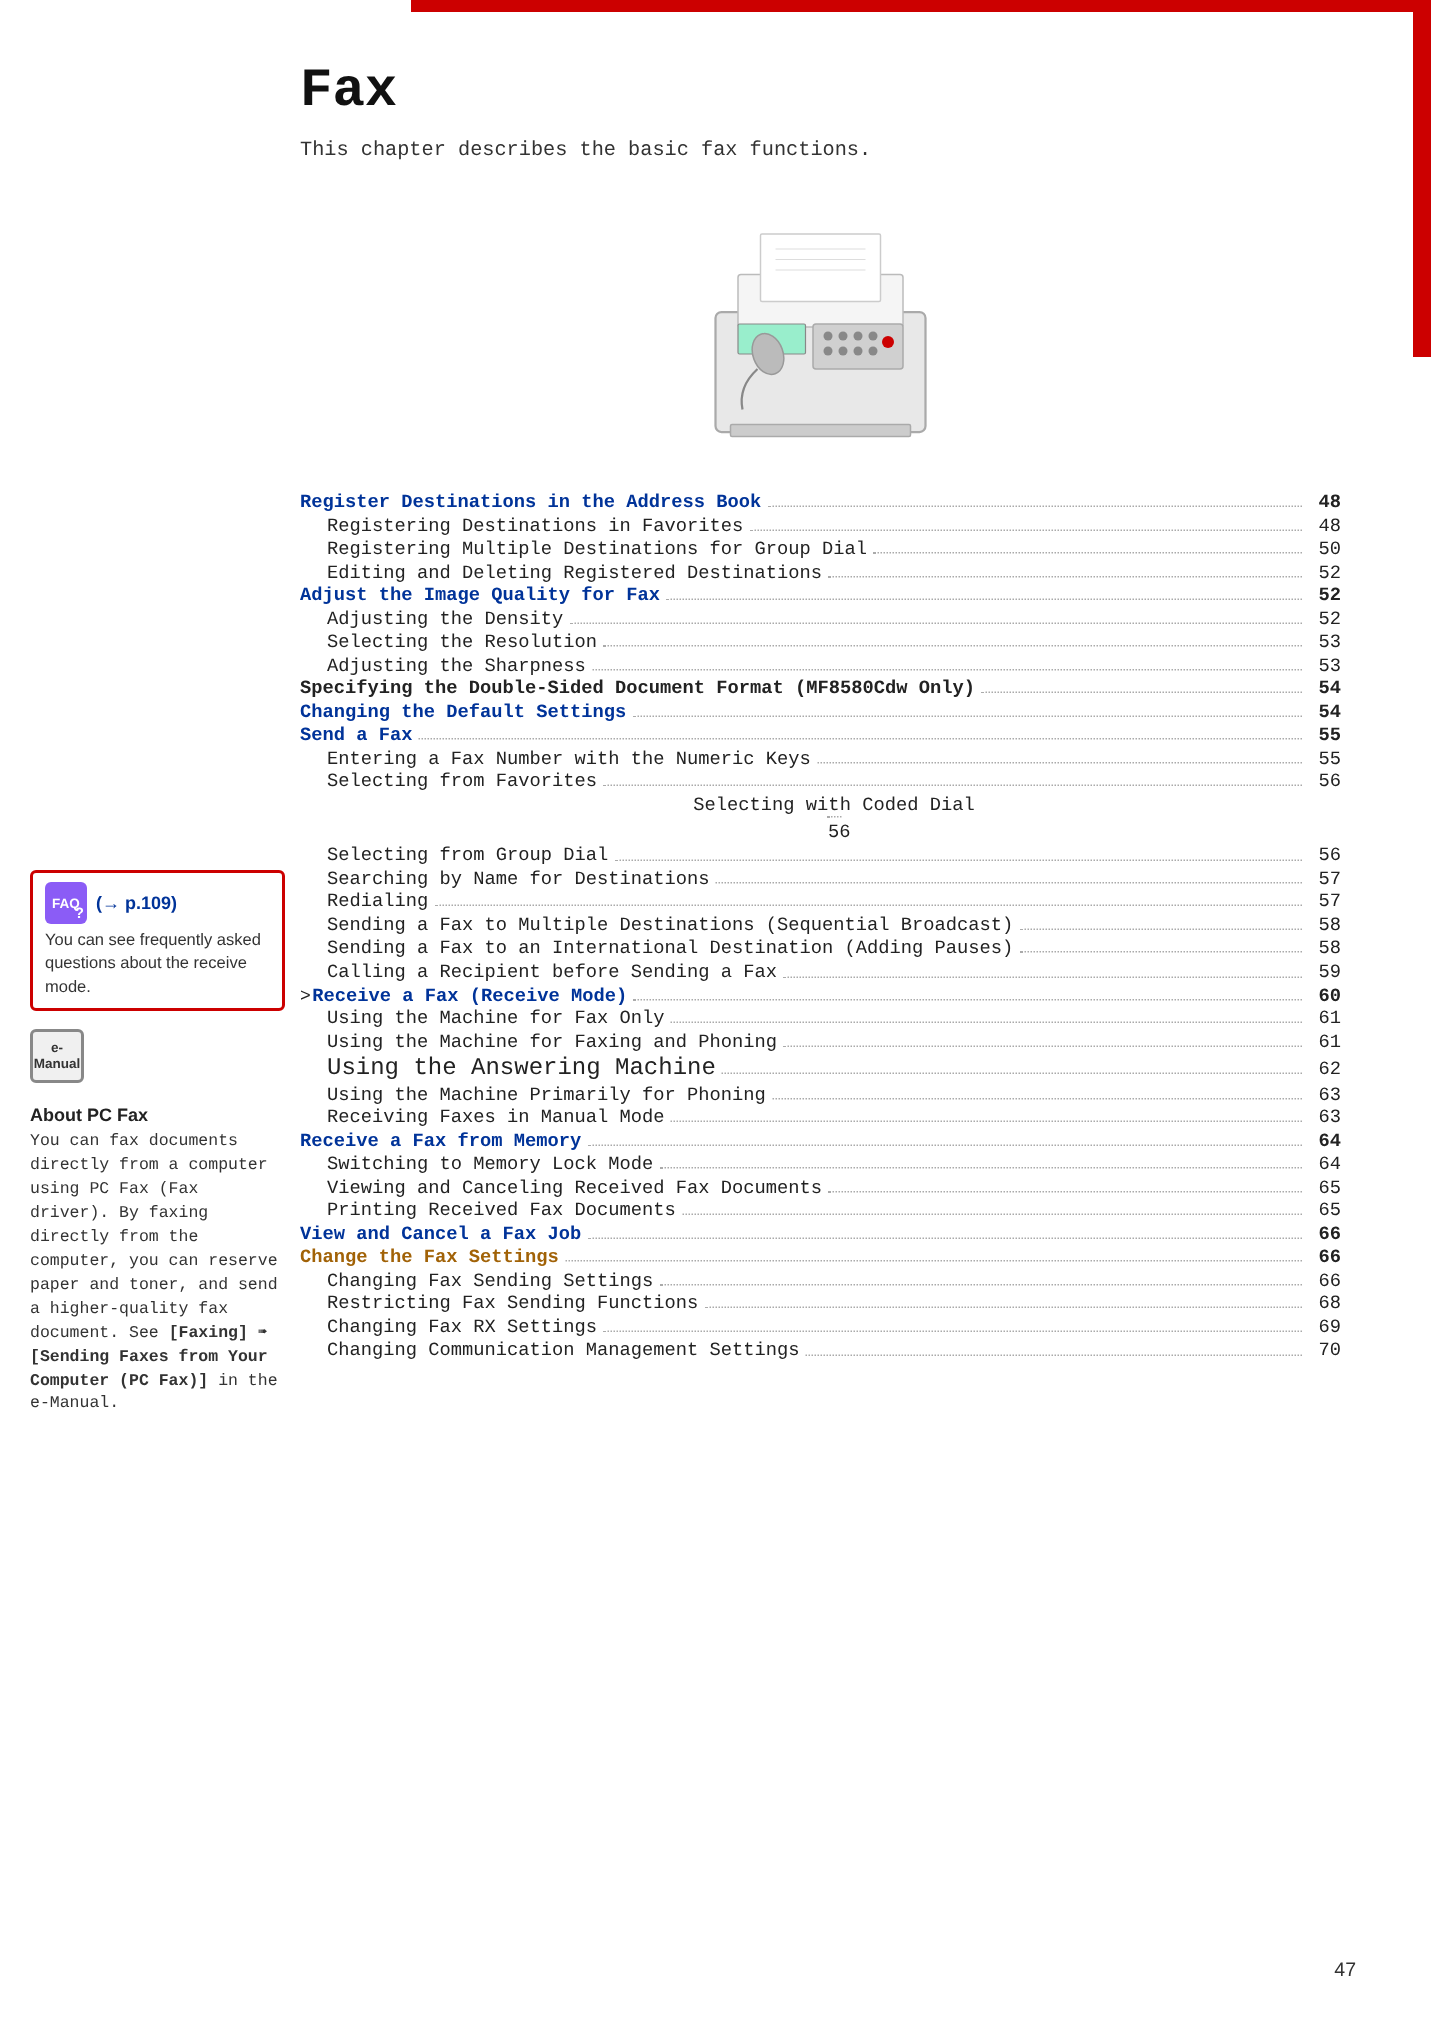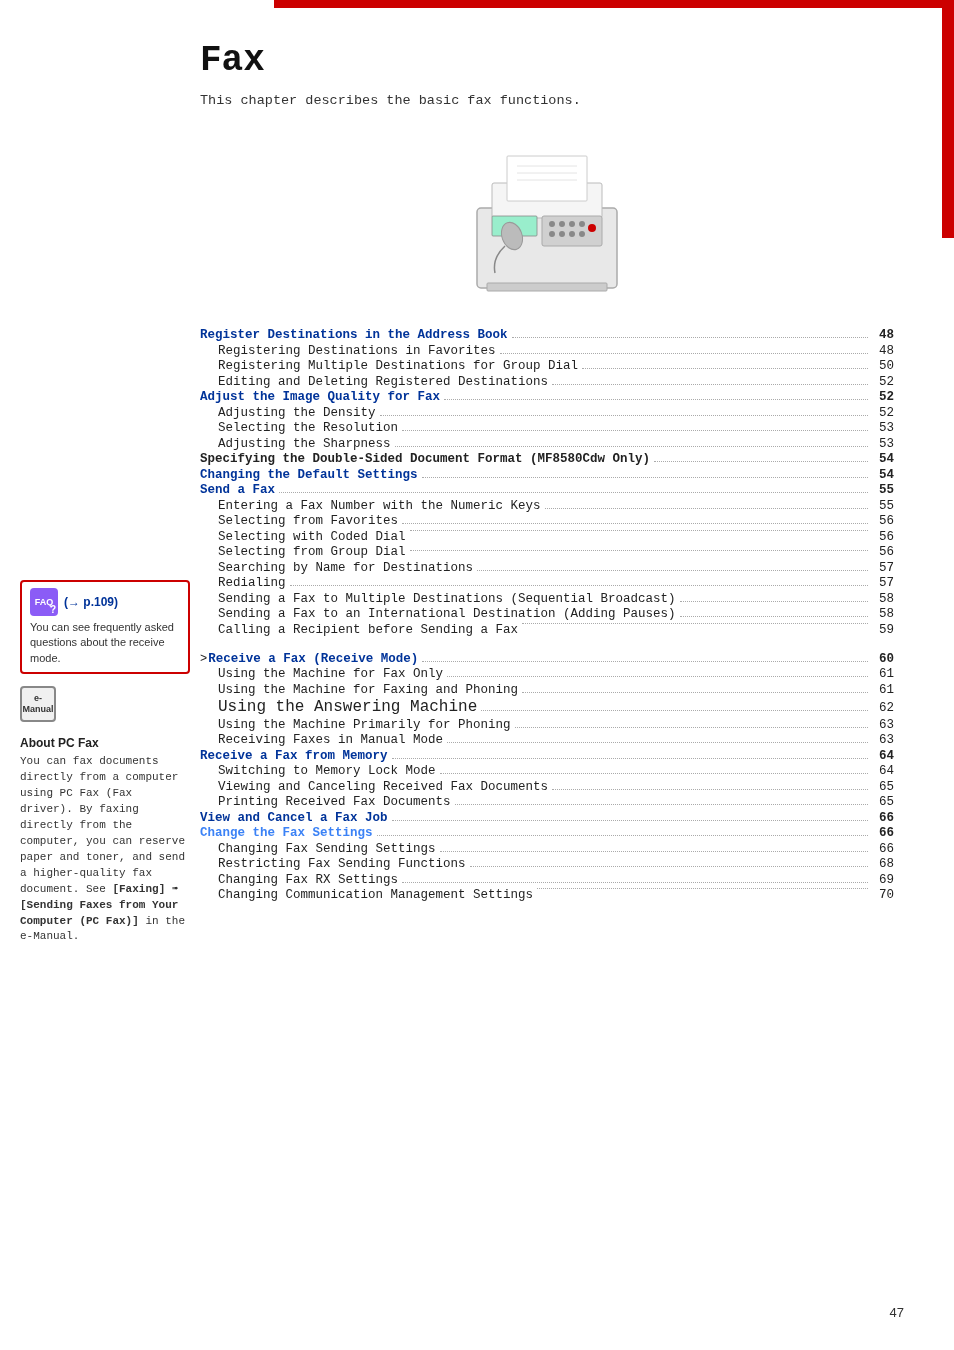--- a/index.html
+++ b/index.html
@@ -269,27 +269,27 @@
           <span style="font-size: 12.5px; white-space: nowrap;">Entering a Fax Number with the Numeric Keys</span>
           <span style="flex: 1 1 0%; border-bottom: 1px dotted rgb(170, 170, 170); margin: 0px 4px 3px; min-width: 10px;"></span>
           <span style="font-size: 12.5px; min-width: 22px; text-align: right;">55</span>
         </div>
         <div style="display: flex; align-items: baseline; width: 100%; margin-bottom: 1.5px; padding-left: 18px;">
           <span></span>
           <span style="font-size: 12.5px; white-space: nowrap;">Selecting from Favorites</span>
           <span style="flex: 1 1 0%; border-bottom: 1px dotted rgb(170, 170, 170); margin: 0px 4px 3px; min-width: 10px;"></span>
           <span style="font-size: 12.5px; min-width: 22px; text-align: right;">56</span>
         </div>
-        <div style="display: flex; align-items: flex-start; width: 100%; margin-bottom: 1.5px; padding-left: 18px;">
+        <div style="display: flex; align-items: center; width: 100%; margin-bottom: 1.5px; padding-left: 18px; flex-direction: column;">
           <span></span>
           <span style="font-size: 12.5px; white-space: nowrap;">Selecting with Coded Dial</span>
           <span style="flex: 1 1 0%; border-bottom: 1px dotted rgb(170, 170, 170); margin: 0px 4px 3px; min-width: 10px;"></span>
           <span style="font-size: 12.5px; min-width: 22px; text-align: right;">56</span>
         </div>
-        <div style="display: flex; align-items: center; width: 100%; margin-bottom: 1.5px; padding-left: 18px;">
+        <div style="display: flex; align-items: flex-end; width: 100%; margin-bottom: 1.5px; padding-left: 18px;">
           <span></span>
           <span style="font-size: 12.5px; white-space: nowrap;">Selecting from Group Dial</span>
           <span style="flex: 1 1 0%; border-bottom: 1px dotted rgb(170, 170, 170); margin: 0px 4px 3px; min-width: 10px;"></span>
           <span style="font-size: 12.5px; min-width: 22px; text-align: right;">56</span>
         </div>
         <div style="display: flex; align-items: baseline; width: 100%; margin-bottom: 1.5px; padding-left: 18px;">
           <span></span>
           <span style="font-size: 12.5px; white-space: nowrap;">Searching by Name for Destinations</span>
           <span style="flex: 1 1 0%; border-bottom: 1px dotted rgb(170, 170, 170); margin: 0px 4px 3px; min-width: 10px;"></span>
           <span style="font-size: 12.5px; min-width: 22px; text-align: right;">57</span>
@@ -305,21 +305,21 @@
           <span style="font-size: 12.5px; white-space: nowrap;">Sending a Fax to Multiple Destinations (Sequential Broadcast)</span>
           <span style="flex: 1 1 0%; border-bottom: 1px dotted rgb(170, 170, 170); margin: 0px 4px 3px; min-width: 10px;"></span>
           <span style="font-size: 12.5px; min-width: 22px; text-align: right;">58</span>
         </div>
         <div style="display: flex; align-items: baseline; width: 100%; margin-bottom: 1.5px; padding-left: 18px;">
           <span></span>
           <span style="font-size: 12.5px; white-space: nowrap;">Sending a Fax to an International Destination (Adding Pauses)</span>
           <span style="flex: 1 1 0%; border-bottom: 1px dotted rgb(170, 170, 170); margin: 0px 4px 3px; min-width: 10px;"></span>
           <span style="font-size: 12.5px; min-width: 22px; text-align: right;">58</span>
         </div>
-        <div style="display: flex; align-items: flex-start; width: 100%; margin-bottom: 15px; padding-left: 18px;">
+        <div style="display: flex; align-items: flex-end; width: 100%; margin-bottom: 2px; padding-left: 18px;">
           <span></span>
           <span style="font-size: 12.5px; white-space: nowrap;">Calling a Recipient before Sending a Fax</span>
           <span style="flex: 1 1 0%; border-bottom: 1px dotted rgb(170, 170, 170); margin: 0px 4px 3px; min-width: 10px;"></span>
           <span style="font-size: 12.5px; min-width: 22px; text-align: right;">59</span>
         </div>
         <div style="display: flex; align-items: baseline; width: 100%; margin-bottom: 1.5px; padding-left: 0px;">
           <span style="font-size: 12px; color: rgb(34, 34, 34); margin-right: 1px;">&gt; </span>
           <span style="font-size: 12.5px; white-space: nowrap; font-weight: bold; color: rgb(0, 51, 153);">Receive a Fax (Receive Mode)</span>
           <span style="flex: 1 1 0%; border-bottom: 1px dotted rgb(170, 170, 170); margin: 0px 4px 3px; min-width: 10px;"></span>
           <span style="font-size: 12.5px; min-width: 22px; text-align: right; font-weight: bold;">60</span>
@@ -379,21 +379,21 @@
           <span style="font-size: 12.5px; min-width: 22px; text-align: right;">65</span>
         </div>
         <div style="display: flex; align-items: baseline; width: 100%; margin-bottom: 1.5px; padding-left: 0px;">
           <span></span>
           <span style="font-size: 12.5px; white-space: nowrap; font-weight: bold; color: rgb(0, 51, 153);">View and Cancel a Fax Job</span>
           <span style="flex: 1 1 0%; border-bottom: 1px dotted rgb(170, 170, 170); margin: 0px 4px 3px; min-width: 10px;"></span>
           <span style="font-size: 12.5px; min-width: 22px; text-align: right; font-weight: bold;">66</span>
         </div>
         <div style="display: flex; align-items: baseline; width: 100%; margin-bottom: 1.5px; padding-left: 0px;">
           <span></span>
-          <span style="font-size: 12.5px; white-space: nowrap; font-weight: bold; color: #3b82f6;">Change the Fax Settings</span>
+          <span style="font-size: 12.5px; white-space: nowrap; font-weight: bold; color: #a16207;">Change the Fax Settings</span>
           <span style="flex: 1 1 0%; border-bottom: 1px dotted rgb(170, 170, 170); margin: 0px 4px 3px; min-width: 10px;"></span>
           <span style="font-size: 12.5px; min-width: 22px; text-align: right; font-weight: bold;">66</span>
         </div>
         <div style="display: flex; align-items: baseline; width: 100%; margin-bottom: 1.5px; padding-left: 18px;">
           <span></span>
           <span style="font-size: 12.5px; white-space: nowrap;">Changing Fax Sending Settings</span>
           <span style="flex: 1 1 0%; border-bottom: 1px dotted rgb(170, 170, 170); margin: 0px 4px 3px; min-width: 10px;"></span>
           <span style="font-size: 12.5px; min-width: 22px; text-align: right;">66</span>
         </div>
         <div style="display: flex; align-items: baseline; width: 100%; margin-bottom: 1.5px; padding-left: 18px;">
@@ -401,21 +401,21 @@
           <span style="font-size: 12.5px; white-space: nowrap;">Restricting Fax Sending Functions</span>
           <span style="flex: 1 1 0%; border-bottom: 1px dotted rgb(170, 170, 170); margin: 0px 4px 3px; min-width: 10px;"></span>
           <span style="font-size: 12.5px; min-width: 22px; text-align: right;">68</span>
         </div>
         <div style="display: flex; align-items: baseline; width: 100%; margin-bottom: 1.5px; padding-left: 18px;">
           <span></span>
           <span style="font-size: 12.5px; white-space: nowrap;">Changing Fax RX Settings</span>
           <span style="flex: 1 1 0%; border-bottom: 1px dotted rgb(170, 170, 170); margin: 0px 4px 3px; min-width: 10px;"></span>
           <span style="font-size: 12.5px; min-width: 22px; text-align: right;">69</span>
         </div>
-        <div style="display: flex; align-items: flex-start; width: 100%; margin-bottom: 15px; padding-left: 18px;">
+        <div style="display: flex; align-items: flex-end; width: 100%; margin-bottom: 15px; padding-left: 18px;">
           <span></span>
           <span style="font-size: 12.5px; white-space: nowrap;">Changing Communication Management Settings</span>
           <span style="flex: 1 1 0%; border-bottom: 1px dotted rgb(170, 170, 170); margin: 0px 4px 3px; min-width: 10px;"></span>
           <span style="font-size: 12.5px; min-width: 22px; text-align: right;">70</span>
         </div>
       </div>
 
   </div>
 
   <div class="sidebar">

